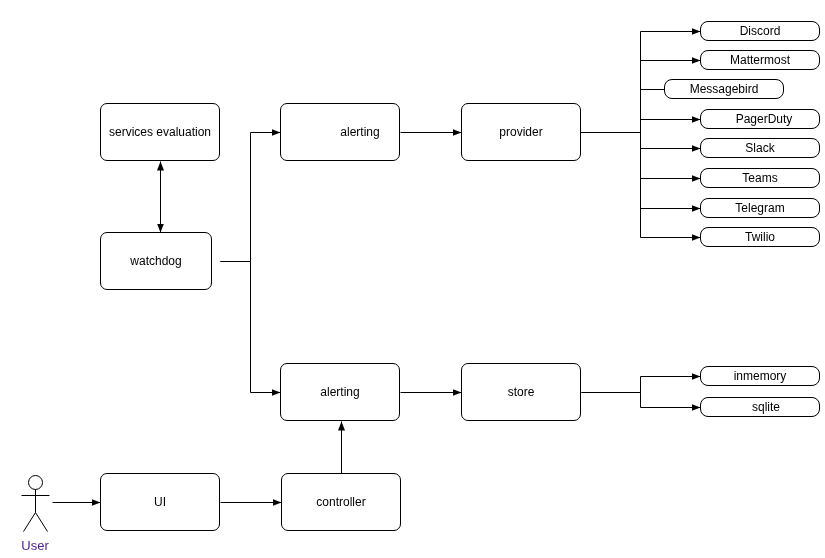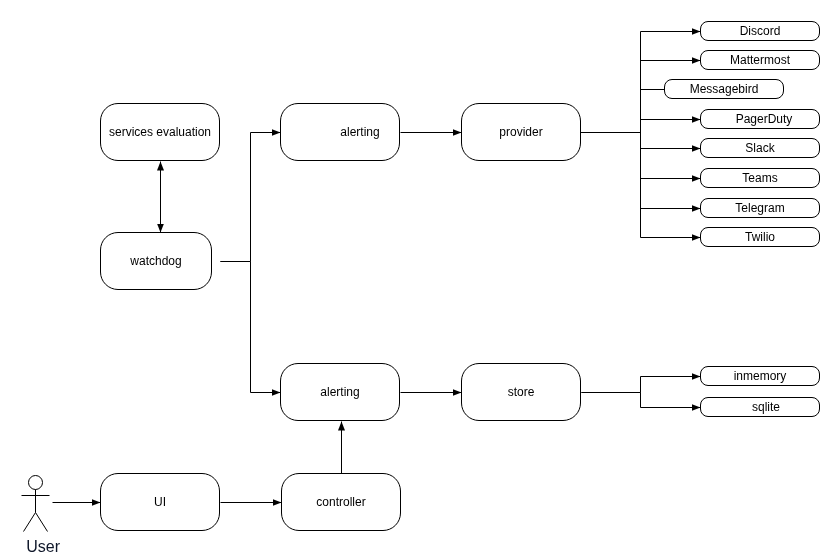--- a/index.html
+++ b/index.html
@@ -24,36 +24,36 @@
   .actor-shape {
     fill: none;
     stroke: #000000;
     stroke-width: 1;
   }
   .node {
     position: absolute;
     box-sizing: border-box;
     background: #ffffff;
     border: 1px solid #000000;
-    border-radius: 18px;
+    border-radius: 7px;
     display: flex;
     align-items: center;
     justify-content: center;
     font-size: 12px;
     color: #000000;
     text-align: center;
     line-height: 1.2;
     white-space: nowrap;
   }
   .node--small { border-radius: 8px; }
   .actor-label {
     position: absolute;
-    font-size: 16px;
-    color: #0f172a;
-    text-align: right;
+    font-size: 13px;
+    color: #4c1d95;
+    text-align: center;
     width: 50px;
   }
 </style>
 </head>
 <body>
 
 <div id="canvas">
 
   <svg id="edge-svg" viewBox="0 0 825 558" xmlns="http://www.w3.org/2000/svg">
     <defs>

